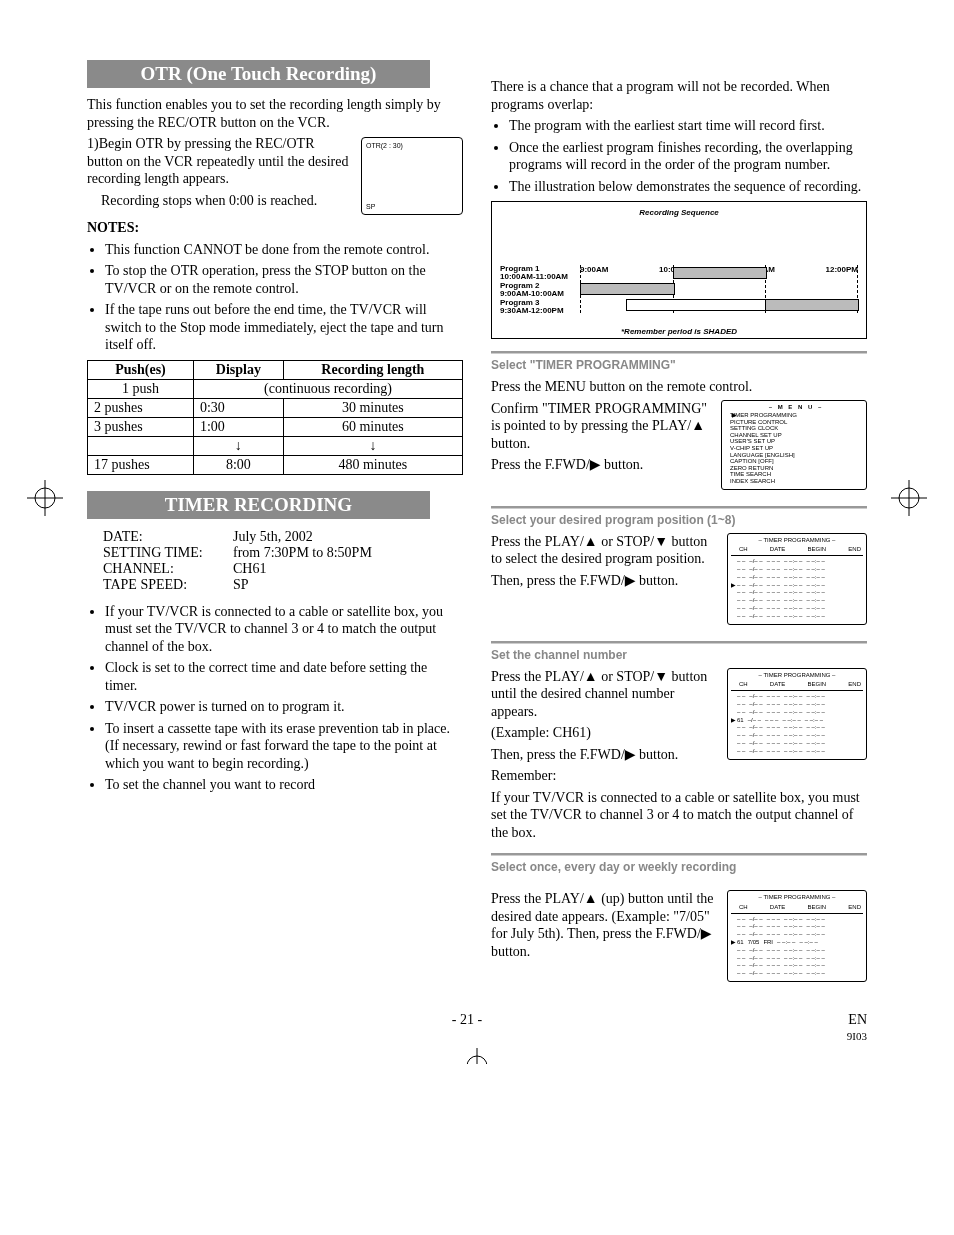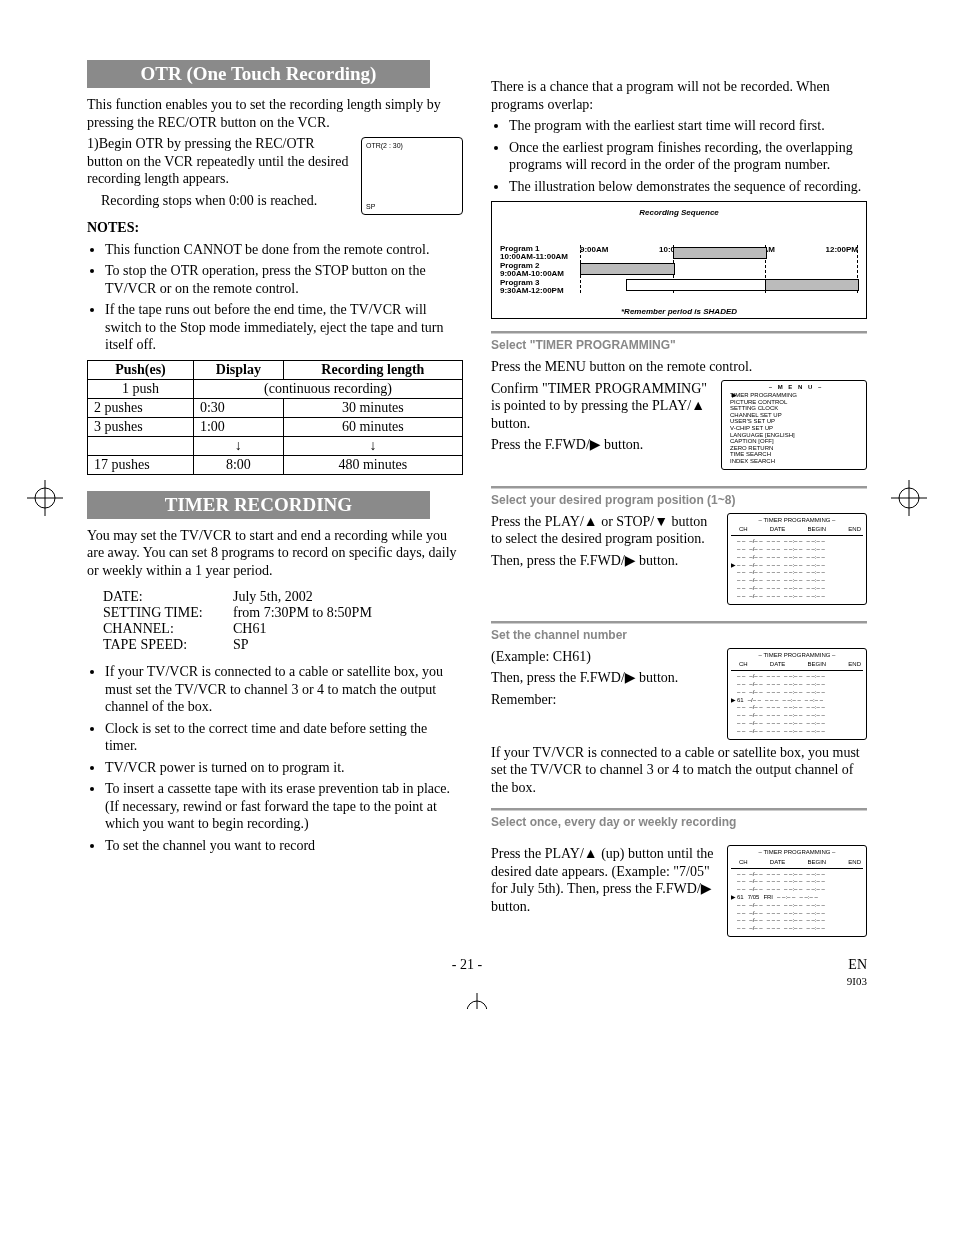--- a/index.html
+++ b/index.html
@@ -82,21 +82,21 @@
   .down-arrow { font-size: 14px; }
   .example-block {
     margin: 10px 0 10px 16px;
     font-size: 14px;
   }
   .example-block .row { display:flex; }
   .example-block .lbl { width: 130px; }
   .footer {
     display: flex;
     justify-content: space-between;
-    margin-top: 16px;
+    margin-top: 26px;
     font-size: 14px;
   }
   .sub-hr {
     border-top: 2px solid #999;
     border-bottom: 1px solid #ccc;
     margin: 12px 0 4px;
   }
   .step-head {
     color: #888;
     font-family: Arial, sans-serif;
@@ -201,21 +201,21 @@
     background: #bbb;
     border: 1px solid #000;
   }
   .sequence-box .bar.open {
     background: #fff;
   }
   .sequence-box .xlabels {
     display:flex;
     justify-content: space-between;
     font-weight: bold;
-    margin-top: 28px;
+    margin-top: 48px;
   }
   .sequence-box .note {
     text-align: center;
     font-style: italic;
     font-weight: bold;
     margin-top: 2px;
   }
   .clearfix::after { content:""; display:block; clear:both; }
 </style>
 </head>
@@ -287,21 +287,20 @@
         </tr>
         <tr>
           <td style="text-align:left">17 pushes</td>
           <td style="text-align:center">8:00</td>
           <td>480 minutes</td>
         </tr>
       </tbody>
         </table>
 
       <div class="section-header" style="width:88%">TIMER RECORDING</div>
-      <p>You may set the TV/VCR to start and end a recording while you are away. You can set 8 programs to record on specific days, daily or weekly within a 1 year period.</p>
 
       <div class="example-block">
         <div class="row">
             <span class="lbl">DATE:</span>
             <span>July 5th, 2002</span>
           </div>
         <div class="row">
             <span class="lbl">SETTING TIME:</span>
             <span>from 7:30PM to 8:50PM</span>
           </div>
@@ -526,20 +525,21 @@
               </div>
             <div class="row">
                 <span>– –</span>
                 <span>–/– –</span>
                 <span>– – –</span>
                 <span>– –:– –</span>
                 <span>– –:– –</span>
               </div>
           </div>
         </div>
+        <p>Press the PLAY/▲ or STOP/▼ button until the desired channel number appears.</p>
         <p>(Example: CH61)</p>
         <p>Then, press the F.FWD/▶ button.</p>
         <p>Remember:</p>
       </div>
       <p>If your TV/VCR is connected to a cable or satellite box, you must set the TV/VCR to channel 3 or 4 to match the output channel of the box.</p>
 
       <div class="sub-hr"></div>
       <div class="step-head">Select once, every day or weekly recording</div>
       <div style="height:10px"></div>
       <div class="clearfix">

